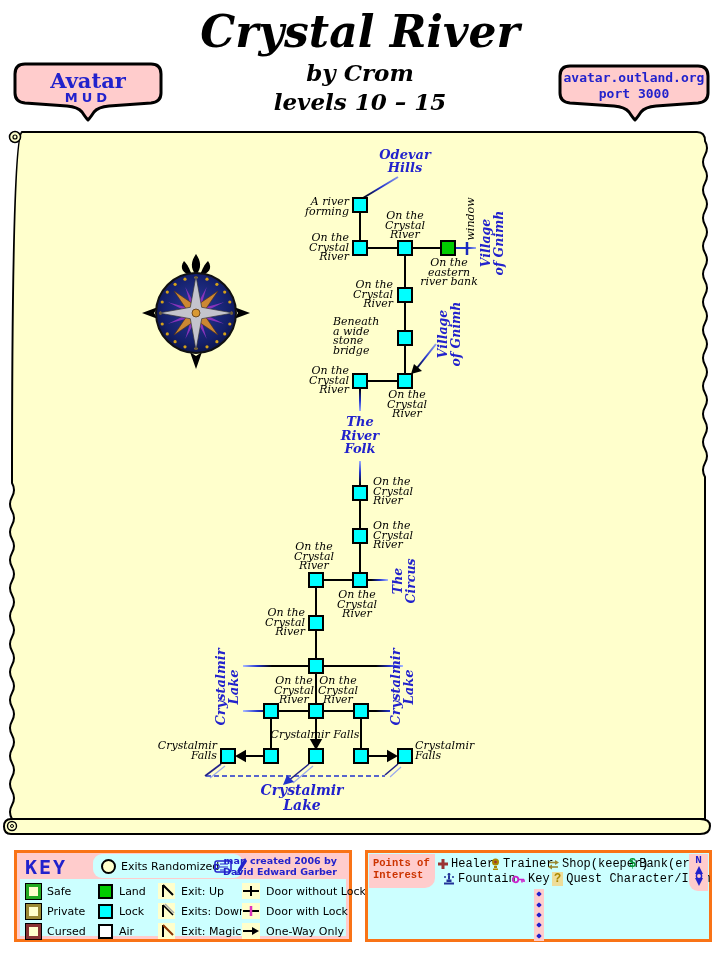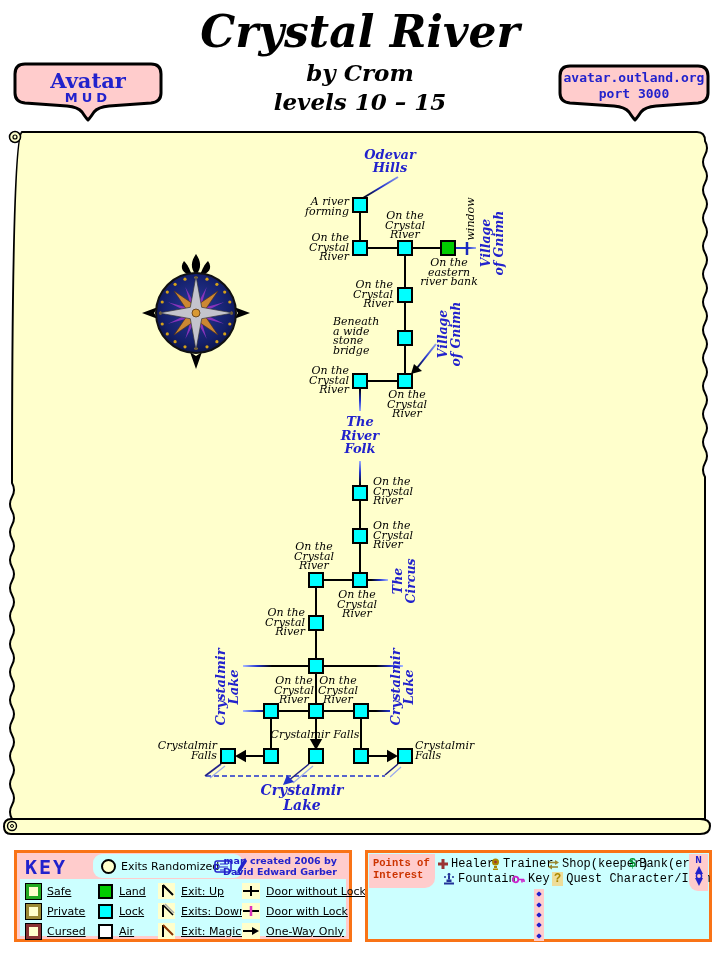--- a/index.html
+++ b/index.html
@@ -28,21 +28,21 @@
   .key-box{left:14px;top:850px;width:338px;height:92px;background:#FFCCCC;}
   .key-cyan{position:absolute;left:3px;right:3px;top:26px;bottom:3px;background:#CCFFFF;}
   .key-title{position:absolute;left:8px;top:2px;color:#2222CC;
              font:bold 20px "DejaVu Sans Mono",monospace;letter-spacing:2px;}
   .rand-tab{position:absolute;left:52px;top:1px;width:150px;height:24px;background:#CCFFFF;
             border-radius:9px;display:flex;align-items:center;gap:5px;padding-left:8px;box-sizing:border-box;margin-left:24px;}
   .rand-circle{width:11px;height:11px;border:2px solid #000;border-radius:50%;background:#FFFFCC;}
   .keytext{font:11px "DejaVu Sans",sans-serif;color:#000;}
   .credit{position:absolute;right:12px;top:3px;text-align:right;color:#2222CC;
           font:bold 9.5px "DejaVu Sans",sans-serif;line-height:10.5px;white-space:pre-line;}
-  .krow{position:absolute;height:18px;display:flex;align-items:center;text-decoration:underline;}
+  .krow{position:absolute;height:18px;display:flex;align-items:center;}
   .ksq{width:9px;height:9px;border:3px solid;outline:1px solid #000;background:#FFFFCC;}
   .ksq2{width:11px;height:11px;border:2px solid #000;}
   .klab{font:11px "DejaVu Sans",sans-serif;color:#000;margin-left:6px;white-space:nowrap;}
   .cream-ico{background:#FFFFCC;display:inline-block;}
   .poi-box{left:365px;top:850px;width:347px;height:92px;background:#CCFFFF;}
   .poi-title{position:absolute;left:1px;top:1px;width:66px;height:34px;background:#FFCCCC;
              border-radius:0 0 10px 0;color:#CC3300;font:bold 10.5px "Liberation Mono",monospace;
              line-height:12px;white-space:pre-line;padding:3px 0 0 4px;box-sizing:border-box;}
   .poi-item{position:absolute;display:flex;align-items:center;gap:3px;
             font:12px "Liberation Mono",monospace;color:#000;white-space:nowrap;}
@@ -254,21 +254,21 @@
 <div class="room" style="left:308px;top:658px"></div>
 <div class="room" style="left:263px;top:703px"></div>
 <div class="room" style="left:308px;top:703px"></div>
 <div class="room" style="left:353px;top:703px"></div>
 <div class="room" style="left:220px;top:748px"></div>
 <div class="room" style="left:263px;top:748px"></div>
 <div class="room" style="left:308px;top:748px"></div>
 <div class="room" style="left:353px;top:748px"></div>
 <div class="room" style="left:397px;top:748px"></div>
 
-<div class="blabel ctr" style="left:390px;top:161px">Odevar
+<div class="blabel ctr" style="left:405px;top:161px">Odevar
 Hills</div>
 <div class="mlabel" style="left:289px;top:197px;width:60px;text-align:right">A river
 forming</div>
 <div class="mlabel" style="left:289px;top:233px;width:60px;text-align:right">On the
 Crystal
 River</div>
 <div class="mlabel" style="left:375px;top:211px;width:60px;text-align:center">On the
 Crystal
 River</div>
 <div class="mlabel" style="left:414px;top:258px;width:70px;text-align:center">On the

